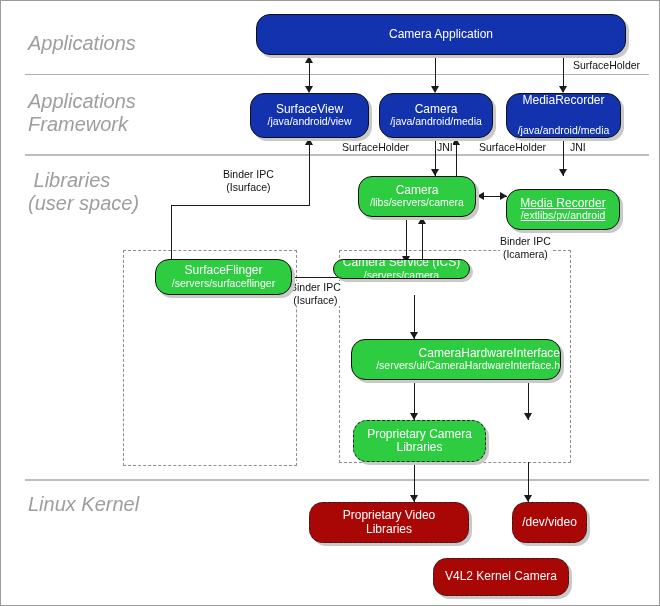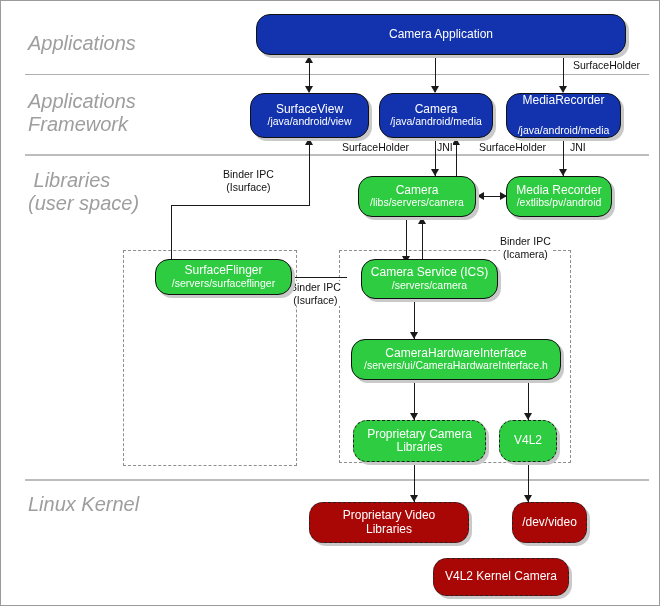--- a/index.html
+++ b/index.html
@@ -173,43 +173,40 @@
   </div>
   <div class="node blue" style="left:505px;top:92px;width:115px;height:45px;gap:18px;">
     <span class="t1">MediaRecorder</span>
     <span class="t2">/java/android/media</span>
   </div>
 
   <div class="node green" style="left:357px;top:175px;width:118px;height:41px;">
     <span class="t1">Camera</span>
     <span class="t2">/libs/servers/camera</span>
   </div>
-  <div class="node green" style="left:505px;top:175px;width:106px;height:41px;">
+  <div class="node green" style="left:505px;top:188px;width:114px;height:41px;text-decoration:underline;">
     <span class="t1">Media Recorder</span>
     <span class="t2">/extlibs/pv/android</span>
   </div>
   <div class="node green" style="left:154px;top:258px;width:137px;height:36px;">
     <span class="t1">SurfaceFlinger</span>
     <span class="t2">/servers/surfaceflinger</span>
   </div>
-  <div class="node green" style="left:360px;top:258px;width:137px;height:40px;text-align:right;">
+  <div class="node green" style="left:332px;top:258px;width:137px;height:20px;text-align:right;">
     <span class="t1">Camera Service (ICS)</span>
     <span class="t2">/servers/camera</span>
   </div>
-  <div class="node green" style="left:350px;top:338px;width:210px;height:41px;">
+  <div class="node green" style="left:350px;top:338px;width:210px;height:41px;align-items:flex-end;">
     <span class="t1">CameraHardwareInterface</span>
     <span class="t2">/servers/ui/CameraHardwareInterface.h</span>
   </div>
   <div class="node green dash" style="left:352px;top:419px;width:133px;height:42px;">
     <span class="t1">Proprietary Camera</span>
     <span class="t1">Libraries</span>
   </div>
-  <div class="node green dash" style="left:498px;top:419px;width:58px;height:42px;">
-    <span class="t1">V4L2</span>
-  </div>
 
   <div class="node red dash" style="left:308px;top:501px;width:160px;height:41px;align-items:center;">
     <span class="t1">Proprietary Video</span>
     <span class="t1">Libraries</span>
   </div>
   <div class="node red dash" style="left:483px;top:501px;width:75px;height:41px;margin-left:28px;">
     <span class="t1">/dev/video</span>
   </div>
   <div class="node red dash" style="left:432px;top:557px;width:136px;height:38px;">
     <span class="t1">V4L2 Kernel Camera</span>

